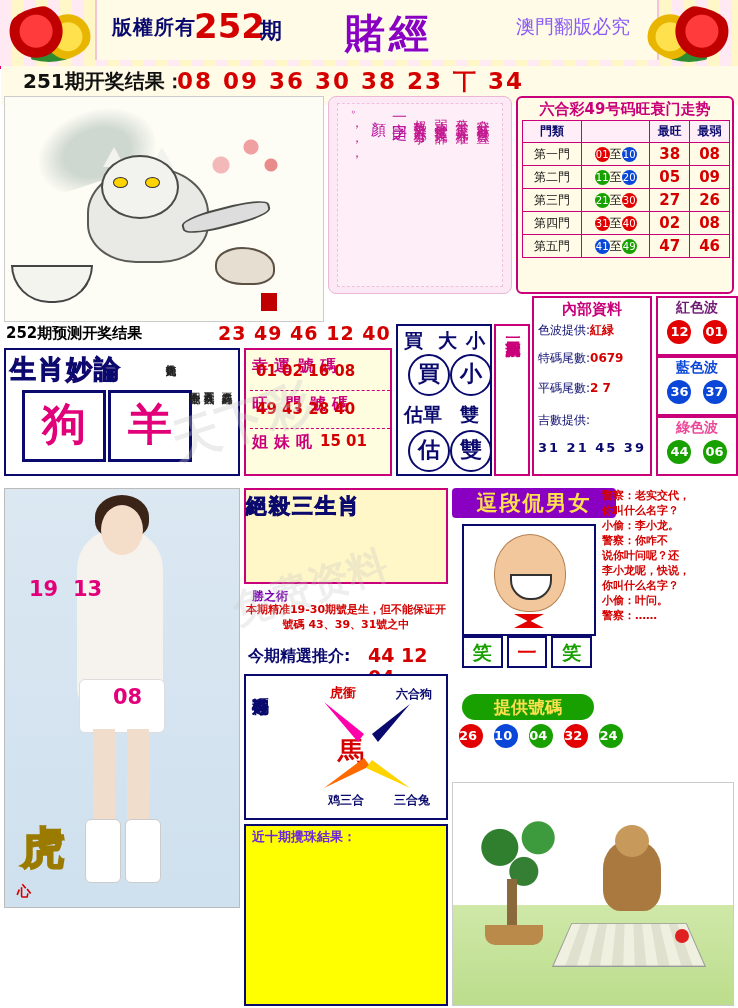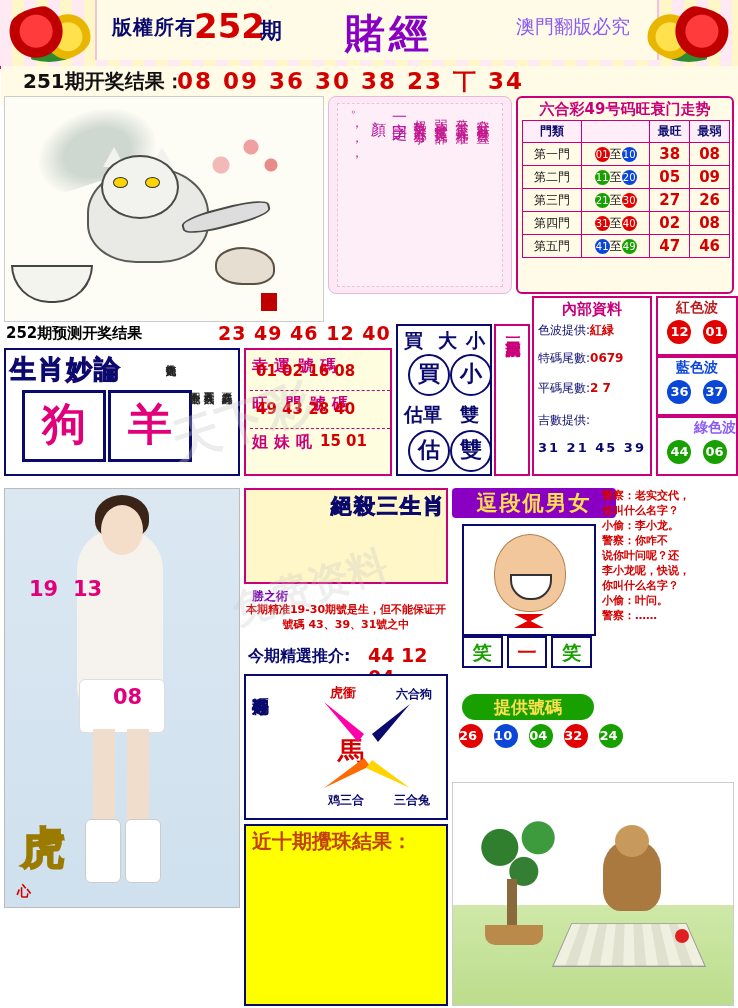--- a/index.html
+++ b/index.html
@@ -121,21 +121,21 @@
   .girl .n3{position:absolute;left:108px;top:196px;font-size:21px;font-weight:bold;color:#e2007a;}
   .girl .hu{position:absolute;left:16px;top:330px;font-size:44px;font-weight:bold;color:#e8c400;-webkit-text-stroke:2px #9b7a00;}
   .girl .xin{position:absolute;left:12px;top:394px;font-size:14px;font-weight:bold;color:#d40000;}
 
   
   .poem4{left:4px;top:908px;width:236px;height:98px;background:#ffffff;}
   .poem4 p{margin:0;font-size:17px;line-height:24px;color:#111;padding-left:30px;font-weight:bold;}
 
   
   .js3{left:244px;top:488px;width:204px;height:96px;background:#fff7c8;border:2px solid #c9007a;}
-  .js3 .hd{position:absolute;left:0;top:2px;width:100%;text-align:right;font-size:21px;font-weight:bold;color:#7f1d1d;-webkit-text-stroke:1px #0a0a6e;letter-spacing:2px;}
+  .js3 .hd{position:absolute;left:0;top:2px;width:100%;text-align:left;font-size:21px;font-weight:bold;color:#7f1d1d;-webkit-text-stroke:1px #0a0a6e;letter-spacing:2px;}
   .js3 .zodiac{position:absolute;top:30px;width:100%;text-align:center;font-size:34px;font-weight:bold;color:#0a0a6e;letter-spacing:10px;}
 
   
   .tip{left:244px;top:586px;width:204px;height:54px;}
   .tip div{font-size:11px;color:#d40000;line-height:15px;text-align:center;font-weight:bold;}
   .tip .g{position:absolute;left:8px;top:2px;font-size:12px;color:#7a00b0;font-weight:bold;}
 
   
   .jx{left:244px;top:644px;width:204px;height:26px;}
   .jx .l{position:absolute;left:4px;top:2px;font-size:16px;font-weight:bold;color:#0a0a6e;}
@@ -145,21 +145,21 @@
   .cps{left:244px;top:674px;width:204px;height:146px;background:#ffffff;border:2px solid #0a0a6e;}
   .cps .side{position:absolute;left:4px;top:8px;writing-mode:vertical-rl;text-orientation:upright;font-size:17px;font-weight:bold;color:#0a0a6e;line-height:22px;}
   .cps .c{position:absolute;left:92px;top:58px;font-size:26px;font-weight:bold;color:#d40000;}
   .cps .t1{position:absolute;left:84px;top:8px;font-size:13px;font-weight:bold;color:#d40000;}
   .cps .t2{position:absolute;left:150px;top:10px;font-size:12px;font-weight:bold;color:#0a0a6e;}
   .cps .t3{position:absolute;left:82px;top:116px;font-size:12px;font-weight:bold;color:#0a0a6e;}
   .cps .t4{position:absolute;left:148px;top:116px;font-size:12px;font-weight:bold;color:#0a0a6e;}
 
   
   .recent{left:244px;top:824px;width:204px;height:182px;background:#ffff00;border:2px solid #0a0a6e;}
-  .recent .hd{position:absolute;left:6px;top:2px;font-size:20px;font-weight:bold;color:#c2410c;}
+  .recent .hd{position:absolute;left:6px;top:2px;font-size:13px;font-weight:bold;color:#6d28d9;}
 
   
   .joke{left:452px;top:488px;width:282px;height:198px;}
   .joke .hd{position:absolute;left:0;top:0;width:164px;height:30px;background:#8a00c2;border-radius:4px;color:#ffe14d;font-size:21px;font-weight:bold;text-align:center;line-height:30px;letter-spacing:2px;}
   .joke .face{position:absolute;left:10px;top:36px;width:130px;height:108px;background:#fff;border:2px solid #0a0a6e;}
   .joke .fc2{position:absolute;left:30px;top:8px;width:70px;height:76px;background:#f2c79b;border-radius:50% 50% 46% 46%;border:1px solid #b38050;}
   .joke .mouth{position:absolute;left:46px;top:48px;width:38px;height:22px;background:#fff;border:2px solid #333;border-radius:0 0 20px 20px;}
   .joke .bow{position:absolute;left:50px;top:88px;width:30px;height:14px;background:#e20000;clip-path:polygon(0 0,45% 50%,0 100%,100% 100%,55% 50%,100% 0);}
   .joke .xys{position:absolute;left:10px;top:148px;width:130px;height:32px;display:flex;gap:4px;}
   .joke .xys span{flex:1;border:2px solid #0a0a6e;text-align:center;font-size:19px;font-weight:bold;line-height:28px;background:#fff;}
@@ -341,35 +341,35 @@
       <span>平碼尾數:</span><b>2 7</b>
     </div>
     <div class="ln" style="top:114px;">
       <span>吉數提供:</span>
     </div>
     <div class="nums" style="top:142px;">31 21 45 39</div>
   </div>
 
   <div class="box bose">
     <div class="bs" style="top:0;">
-      <div class="t" style="color:#b91c1c;">紅色波</div>
+      <div class="t" style="color:#701a75;">紅色波</div>
       <div class="balls">
         <span class="bigball" style="background:#e20000;">12</span>
         <span class="bigball" style="background:#e20000;">01</span>
       </div>
     </div>
     <div class="bs" style="top:60px;">
       <div class="t" style="color:#0a46d8;">藍色波</div>
       <div class="balls">
         <span class="bigball" style="background:#0a46d8;">36</span>
         <span class="bigball" style="background:#0a46d8;">37</span>
       </div>
     </div>
     <div class="bs" style="top:120px;">
-      <div class="t" style="color:#8b5cf6;text-align:right;">綠色波</div>
+      <div class="t" style="color:#ec4899;">綠色波</div>
       <div class="balls">
         <span class="bigball" style="background:#18a000;">44</span>
         <span class="bigball" style="background:#18a000;">06</span>
       </div>
     </div>
   </div>
 
   <div class="box girl">
     <div class="body"></div>
     <div class="hair"></div>

